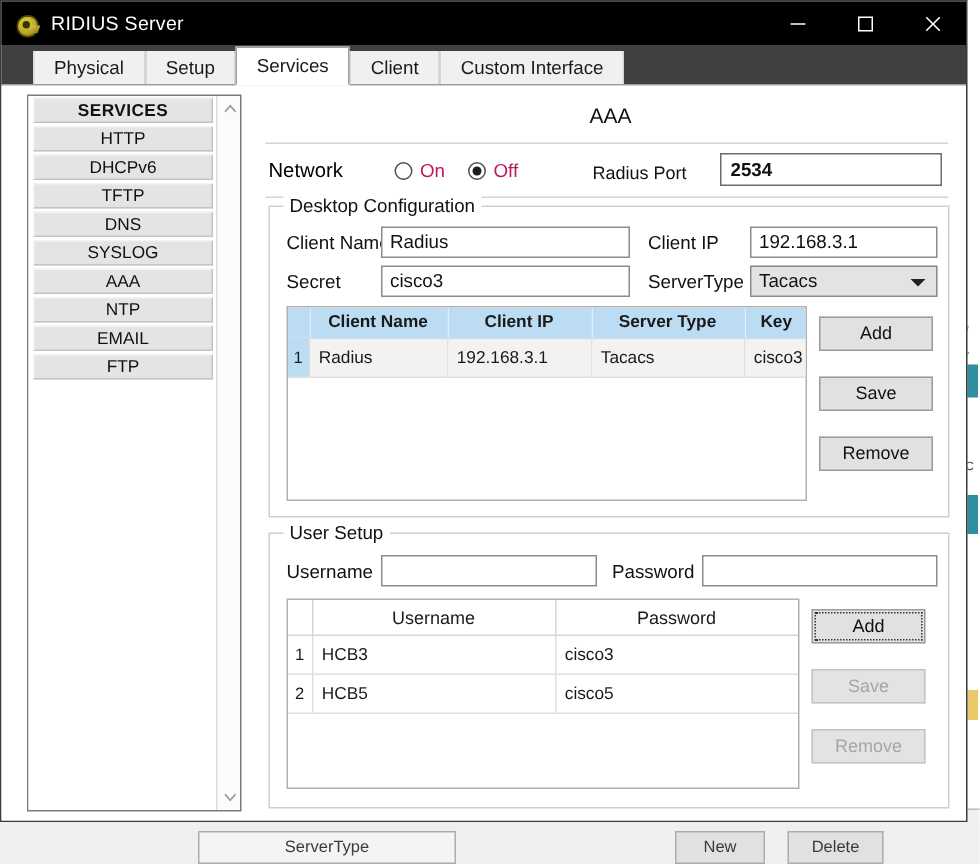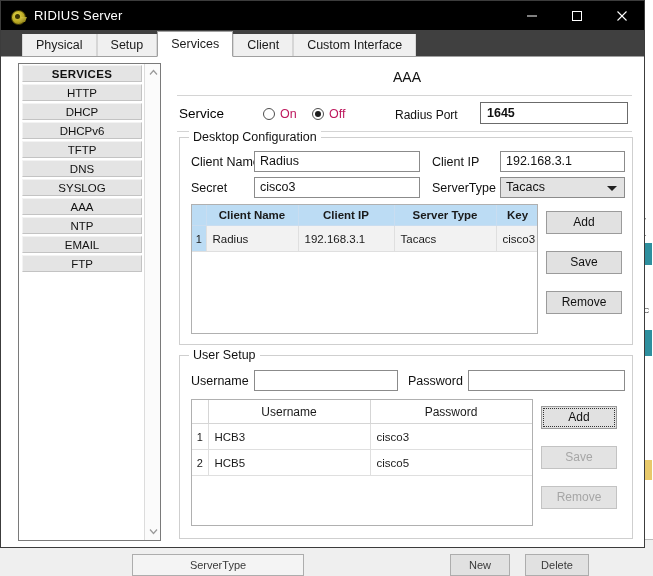--- a/index.html
+++ b/index.html
@@ -458,21 +458,20 @@
     <div class="tab">Client</div>
     <div class="tab">Custom Interface</div>
   </div>
 
   <div id="content">
 
     <div id="sidebar">
       <div id="svc-list">
         <div class="svc-item head">SERVICES</div>
         <div class="svc-item">HTTP</div>
-        <div class="svc-item">DHCP</div>
         <div class="svc-item">DHCPv6</div>
         <div class="svc-item">TFTP</div>
         <div class="svc-item">DNS</div>
         <div class="svc-item">SYSLOG</div>
         <div class="svc-item">AAA</div>
         <div class="svc-item">NTP</div>
         <div class="svc-item">EMAIL</div>
         <div class="svc-item">FTP</div>
       </div>
       <div id="svc-scroll">
@@ -488,33 +487,33 @@
         </div>
       </div>
     </div>
 
     <div id="pane">
 
       <div id="aaa-title">AAA</div>
       <div class="hrule" style="top:38px;"></div>
 
       <div id="service-row">
-        <div id="service-label">Service</div>
+        <div id="service-label">Network</div>
 
         <div class="radio-wrap" style="left:90px;">
           <span class="radio"></span>
           <span>On</span>
         </div>
         <div class="radio-wrap" style="left:139px;">
           <span class="radio on"></span>
           <span>Off</span>
         </div>
 
         <div id="radius-port-label" class="lbl">Radius Port</div>
-        <div id="radius-port-input">1645</div>
+        <div id="radius-port-input">2534</div>
       </div>
       <div class="hrule" style="top:74px;"></div>
 
       <div class="group" id="netcfg">
         <div class="legend">Desktop Configuration</div>
 
         <div class="field-label" style="left:11px; top:17px;">Client Name</div>
         <div class="textinput" style="left:74px; top:13px; width:166px;">Radius</div>
 
         <div class="field-label" style="left:252px; top:17px;">Client IP</div>

